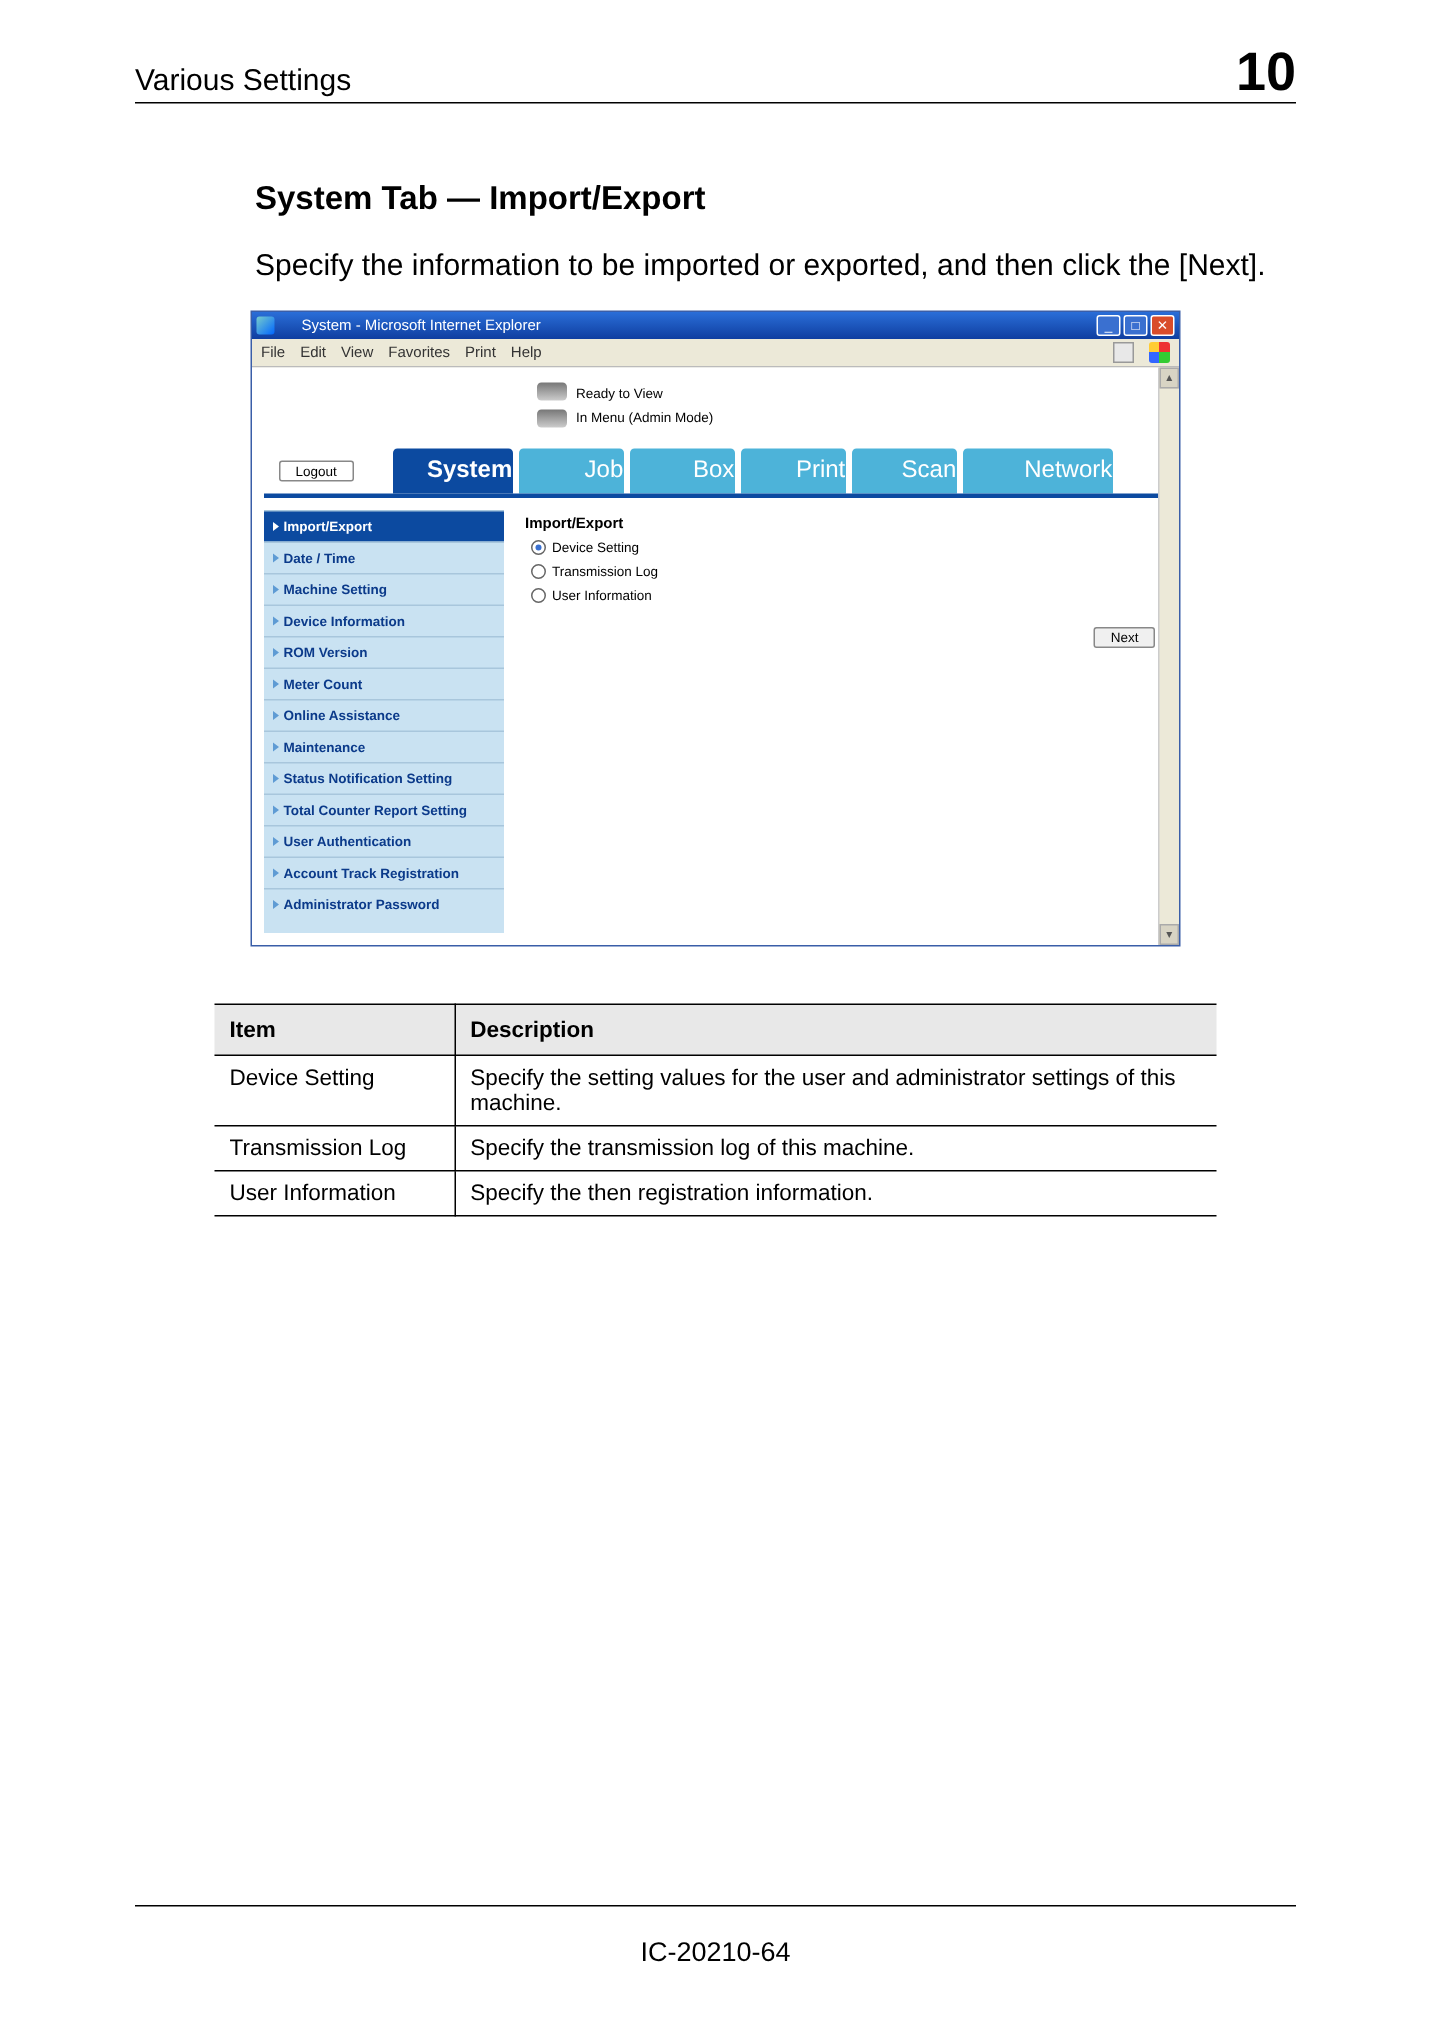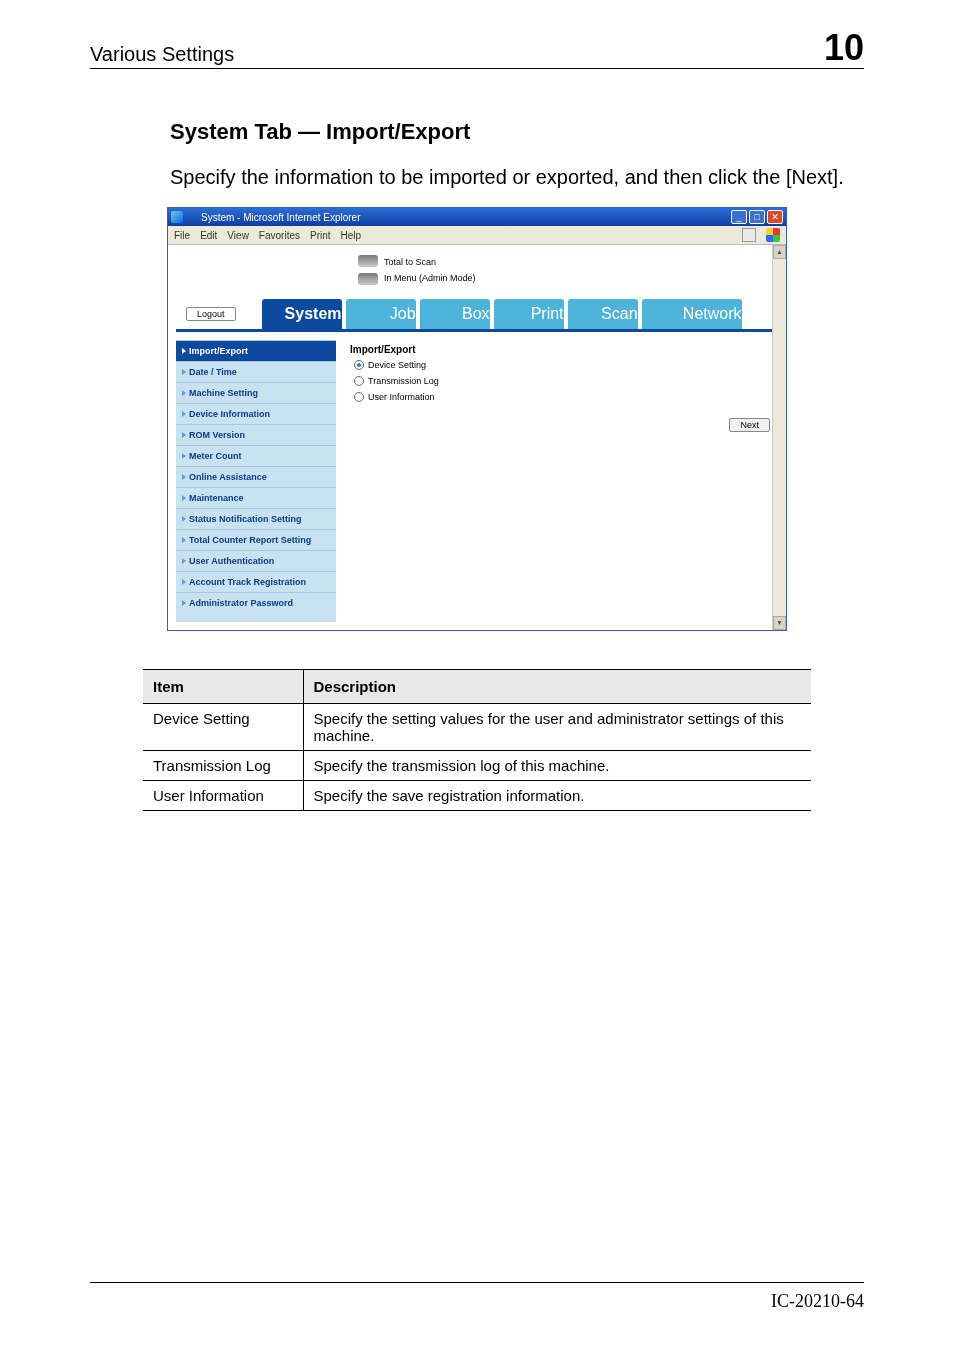--- a/index.html
+++ b/index.html
@@ -297,25 +297,24 @@
   .desc-table td:first-child {
     border-right: 1px solid #000;
   }
 
   .footer {
     position: absolute;
     left: 90px;
     right: 90px;
     bottom: 40px;
     border-top: 1px solid #000;
-    padding-top: 8px;
-    display: flex;
-    justify-content: flex-end;
+    padding-top: 20px;
+    display: flex;
+    justify-content: center;
     font-size: 18px;
-    font-family: Liberation Serif, serif;
   }
 </style>
 </head>
 <body>
 
 <div class="page">
 
   <div class="header-line">
     <div class="header-left">Various Settings</div>
     <div class="header-right">10</div>
@@ -350,21 +349,21 @@
         <span class="win-icon"></span>
       </div>
 
       <div class="content-area" style="position:relative;">
         <div class="status-row">
           <div style="display:flex;flex-direction:column;gap:6px;">
             <span class="scanner-icon"></span>
             <span class="tray-icon"></span>
           </div>
           <div class="status-text-col">
-            <span>Total to Scan</span>
+            <span>Ready to View</span>
             <span>In Menu (Admin Mode)</span>
           </div>
         </div>
 
         <div class="tabs-row">
           <button class="logout-btn">Logout</button>
           <div class="tab system">System</div>
           <div class="tab">Job</div>
           <div class="tab">Box</div>
           <div class="tab">Print</div>
@@ -467,21 +466,21 @@
       <tr>
         <td>Device Setting</td>
         <td>Specify the setting values for the user and administrator settings of this machine.</td>
       </tr>
       <tr>
         <td>Transmission Log</td>
         <td>Specify the transmission log of this machine.</td>
       </tr>
       <tr>
         <td>User Information</td>
-        <td>Specify the save registration information.</td>
+        <td>Specify the then registration information.</td>
       </tr>
     </tbody>
   </table>
 
   <div class="footer">
     <span>IC-202</span>
     <span>10-64</span>
   </div>
 
 </div>

